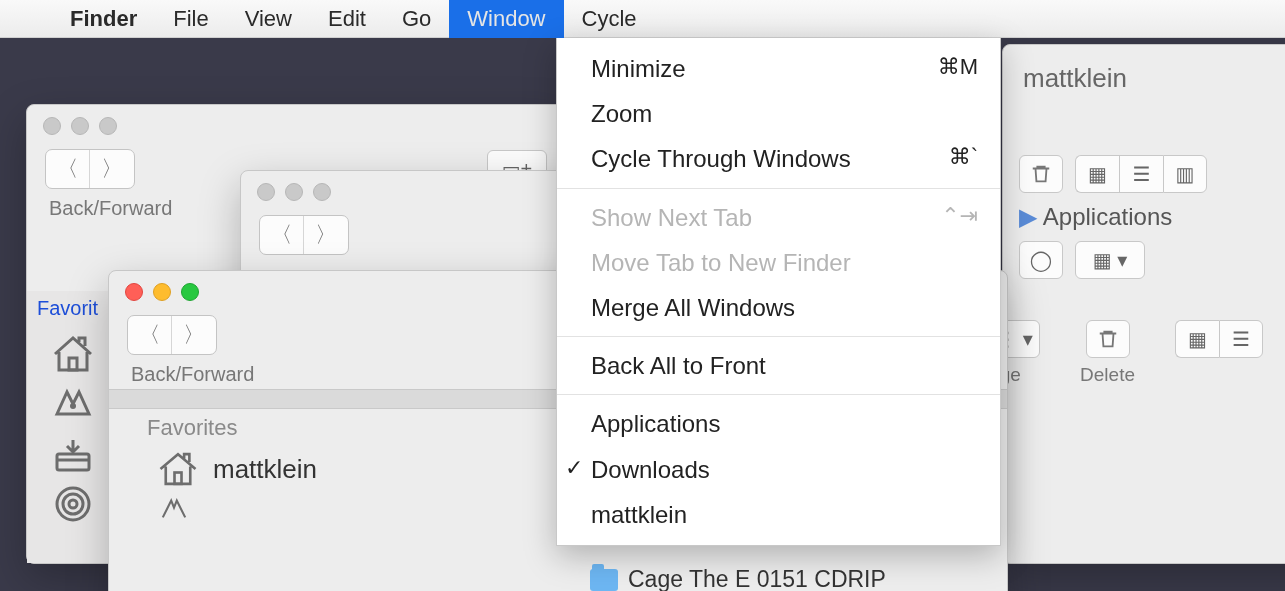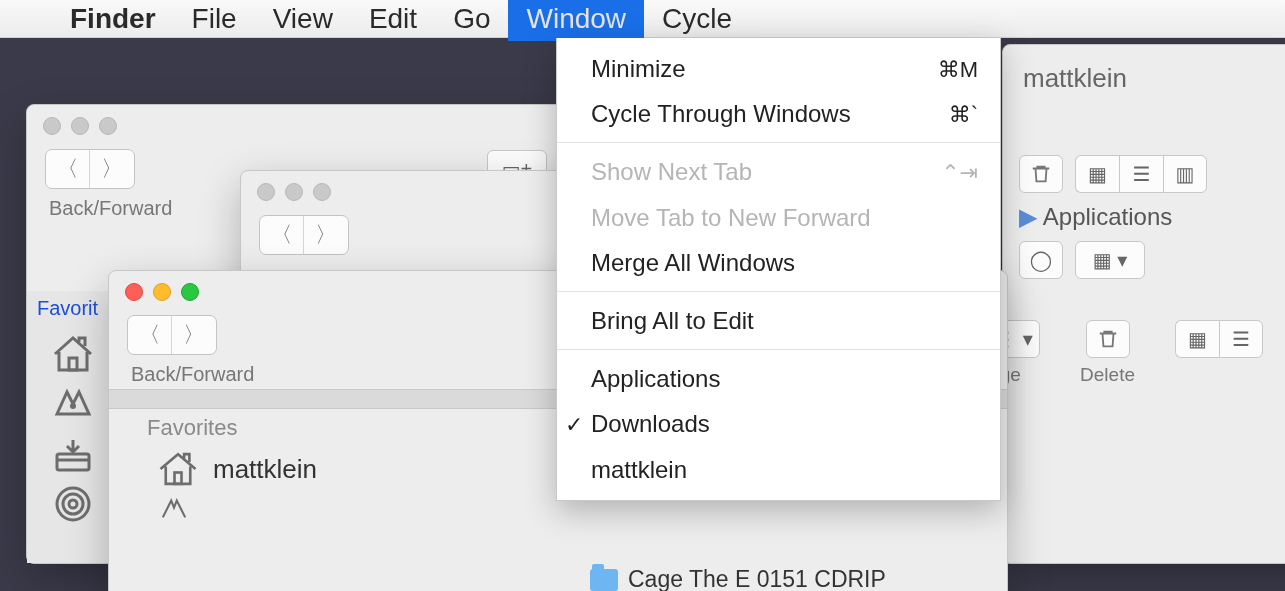--- a/index.html
+++ b/index.html
@@ -1,27 +1,27 @@
 <!DOCTYPE html>
 <html><head>
 <meta charset="utf-8">
 <style>
   * { box-sizing: border-box; margin: 0; padding: 0; font-family: -apple-system, "Helvetica Neue", Arial, sans-serif; }
   body { width: 1285px; height: 591px; overflow: hidden; background: #3a3a4a; position: relative; }
 
   
-  .menubar { position: absolute; top: 0; left: 0; right: 0; height: 38px; background: linear-gradient(#f9f9f9,#ececec); display: flex; align-items: center; padding-left: 28px; font-size: 28px; color: #2a2a2a; border-bottom: 1px solid #d0d0d0; z-index: 100; }
+  .menubar { position: absolute; top: 0; left: 0; right: 0; height: 38px; background: linear-gradient(#f9f9f9,#ececec); display: flex; align-items: center; padding-left: 28px; font-size: 22px; color: #2a2a2a; border-bottom: 1px solid #d0d0d0; z-index: 100; }
   .apple { font-size: 26px; margin-right: 24px; color: #333; }
   .menuitem { padding: 6px 18px; cursor: default; }
   .menuitem.bold { font-weight: 600; }
   .menuitem.open { background: #1a6fe8; color: #e5e5e5; }
 
   
   .dropdown { position: absolute; top: 38px; left: 556px; width: 445px; background: #fff; border: 1px solid #c8c8c8; border-top: none; box-shadow: 0 10px 30px rgba(0,0,0,0.25); z-index: 200; padding: 8px 0; font-size: 24px; color: #222; }
-  .dd-row { display: flex; align-items: flex-end; padding: 4px 22px 4px 34px; position: relative; line-height: 1.55; }
+  .dd-row { display: flex; align-items: flex-start; padding: 4px 22px 4px 34px; position: relative; line-height: 1.55; }
   .dd-row.disabled { color: #b5b5b5; }
   .dd-check::before { content: "✓"; position: absolute; left: 8px; font-size: 22px; }
   .dd-short { margin-left: auto; font-size: 22px; color: inherit; }
   .dd-sep { height: 1px; background: #e2e2e2; margin: 6px 0; }
 
   
   .win { position: absolute; background: #ededed; border: 1px solid #c7c7c7; border-radius: 8px; box-shadow: 0 15px 40px rgba(0,0,0,0.25); }
   .win-toolbar { display: flex; align-items: center; padding: 14px 18px 6px 18px; gap: 14px; }
   .traffic { display: flex; gap: 10px; padding: 12px 0 0 16px; }
   .dot { width: 18px; height: 18px; border-radius: 50%; background: #c9c9c9; border: 1px solid #b7b7b7; }
@@ -211,37 +211,40 @@
     </div>
   </div>
 </div>
 
 <div class="dropdown">
   <div class="dd-row">
       <span>Minimize</span>
       <span class="dd-short">⌘M</span>
     </div>
   <div class="dd-row">
+      <span>Zoom</span>
+    </div>
+  <div class="dd-row">
       <span>Cycle Through Windows</span>
       <span class="dd-short">⌘`</span>
     </div>
   <div class="dd-sep"></div>
   <div class="dd-row disabled">
       <span>Show Next Tab</span>
       <span class="dd-short">⌃⇥</span>
     </div>
   <div class="dd-row disabled">
-      <span>Move Tab to New Forward</span>
+      <span>Move Tab to New Finder</span>
     </div>
   <div class="dd-row">
       <span>Merge All Windows</span>
     </div>
   <div class="dd-sep"></div>
   <div class="dd-row">
-      <span>Bring All to Edit</span>
+      <span>Back All to Front</span>
     </div>
   <div class="dd-sep"></div>
   <div class="dd-row">
       <span>Applications</span>
     </div>
   <div class="dd-row dd-check">
       <span>Downloads</span>
     </div>
   <div class="dd-row">
       <span>mattklein</span>

